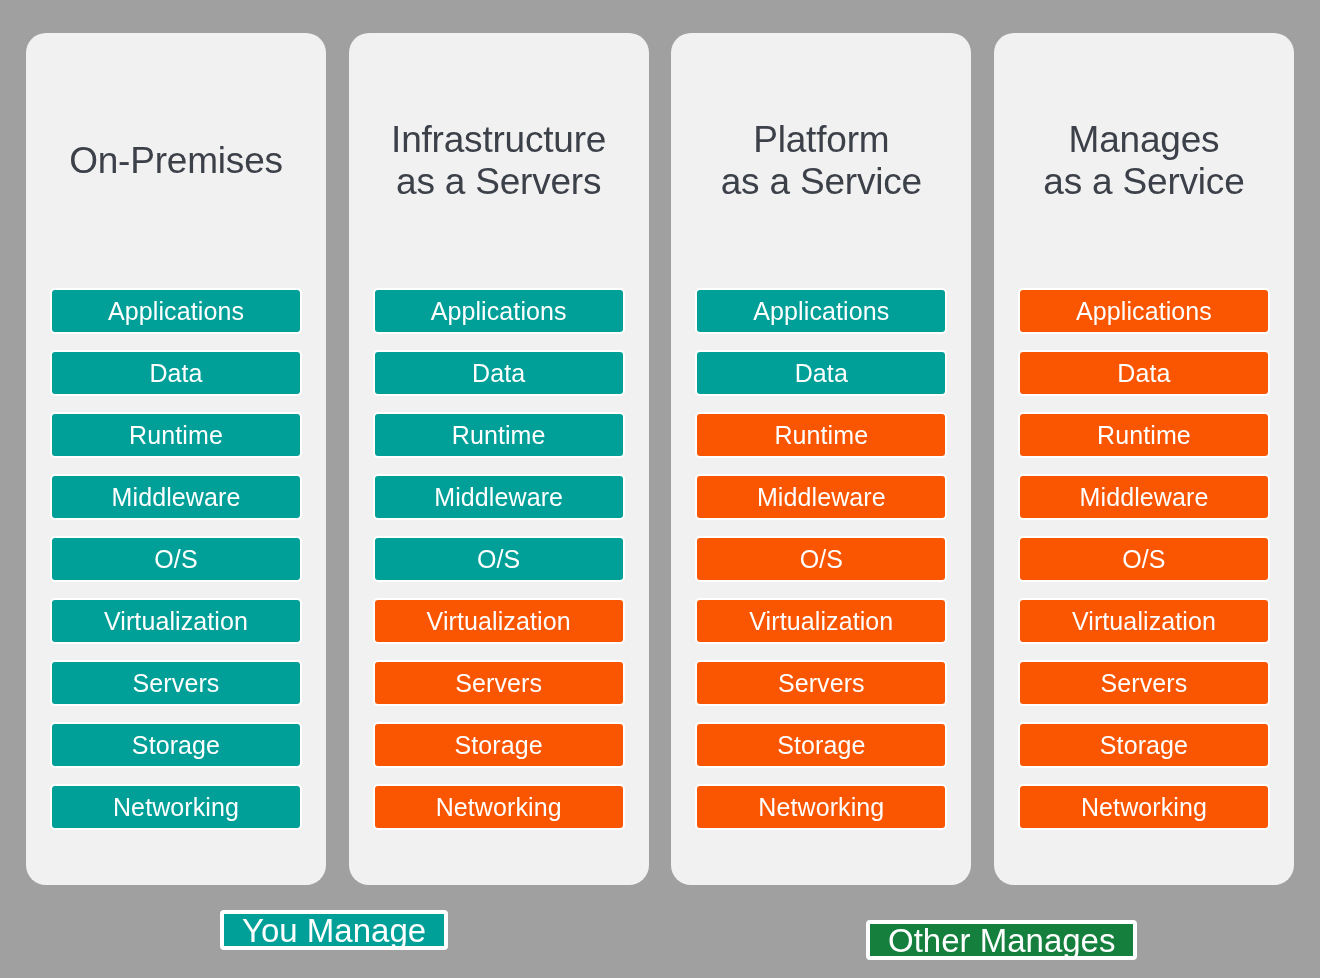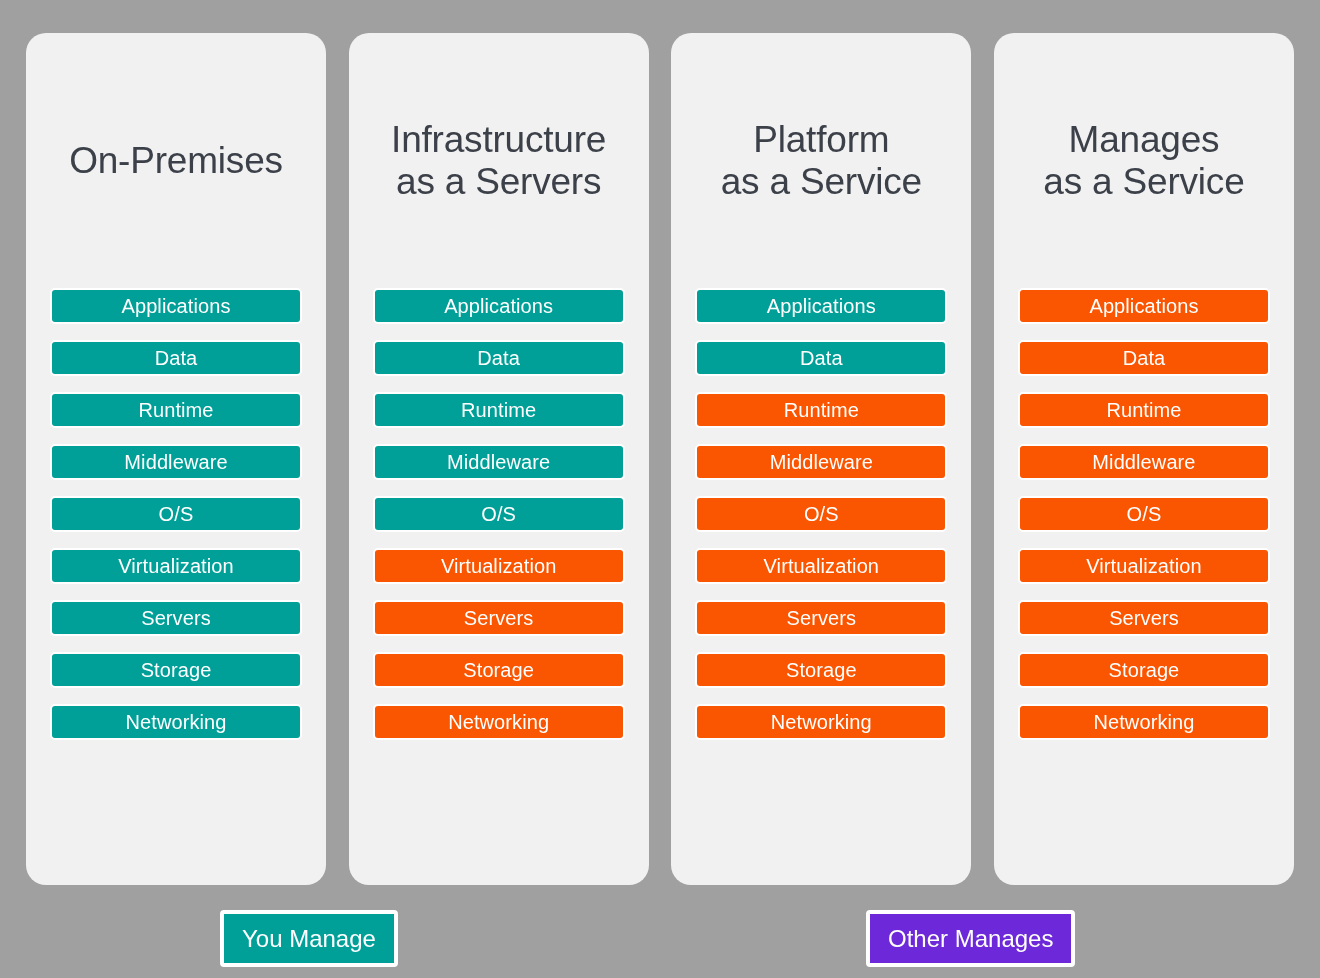--- a/index.html
+++ b/index.html
@@ -65,27 +65,27 @@
 
   .layer-stack {
     width: 100%;
     display: flex;
     flex-direction: column;
     gap: 16px;
     flex: 0 0 auto;
   }
 
   .layer-bar {
-    height: 36px;
+    height: 46px;
     border-radius: 5px;
     display: flex;
     align-items: center;
     justify-content: center;
     color: #ffffff;
-    font-size: 20px;
+    font-size: 25px;
     font-weight: 400;
     line-height: 1;
     letter-spacing: 0.1px;
     box-sizing: border-box;
     border: 2px solid #ffffff;
   }
 
   .layer-bar.self {
     background: #00a099;
   }
@@ -98,42 +98,43 @@
   .legend {
     position: absolute;
     left: 0;
     top: 910px;
     width: 1320px;
     height: 55px;
   }
 
   .legend-chip {
     position: absolute;
-    height: 57px;
+    height: 40px;
     border-radius: 4px;
     display: flex;
     align-items: center;
     justify-content: center;
     color: #ffffff;
-    font-size: 24px;
+    font-size: 33px;
     font-weight: 400;
     line-height: 1;
     box-sizing: border-box;
     border: 4px solid #ffffff;
     padding: 0 18px;
   }
 
   .legend-chip.self {
     background: #00a099;
     left: 220px;
   }
 
   .legend-chip.other {
-    background: #6d28d9;
+    background: #15803d;
     left: 866px;
+    margin-top: 10px;
   }
 </style>
 </head>
 <body>
 
 <div id="diagram">
 
   <div class="columns">
 
     <div class="column-card">

